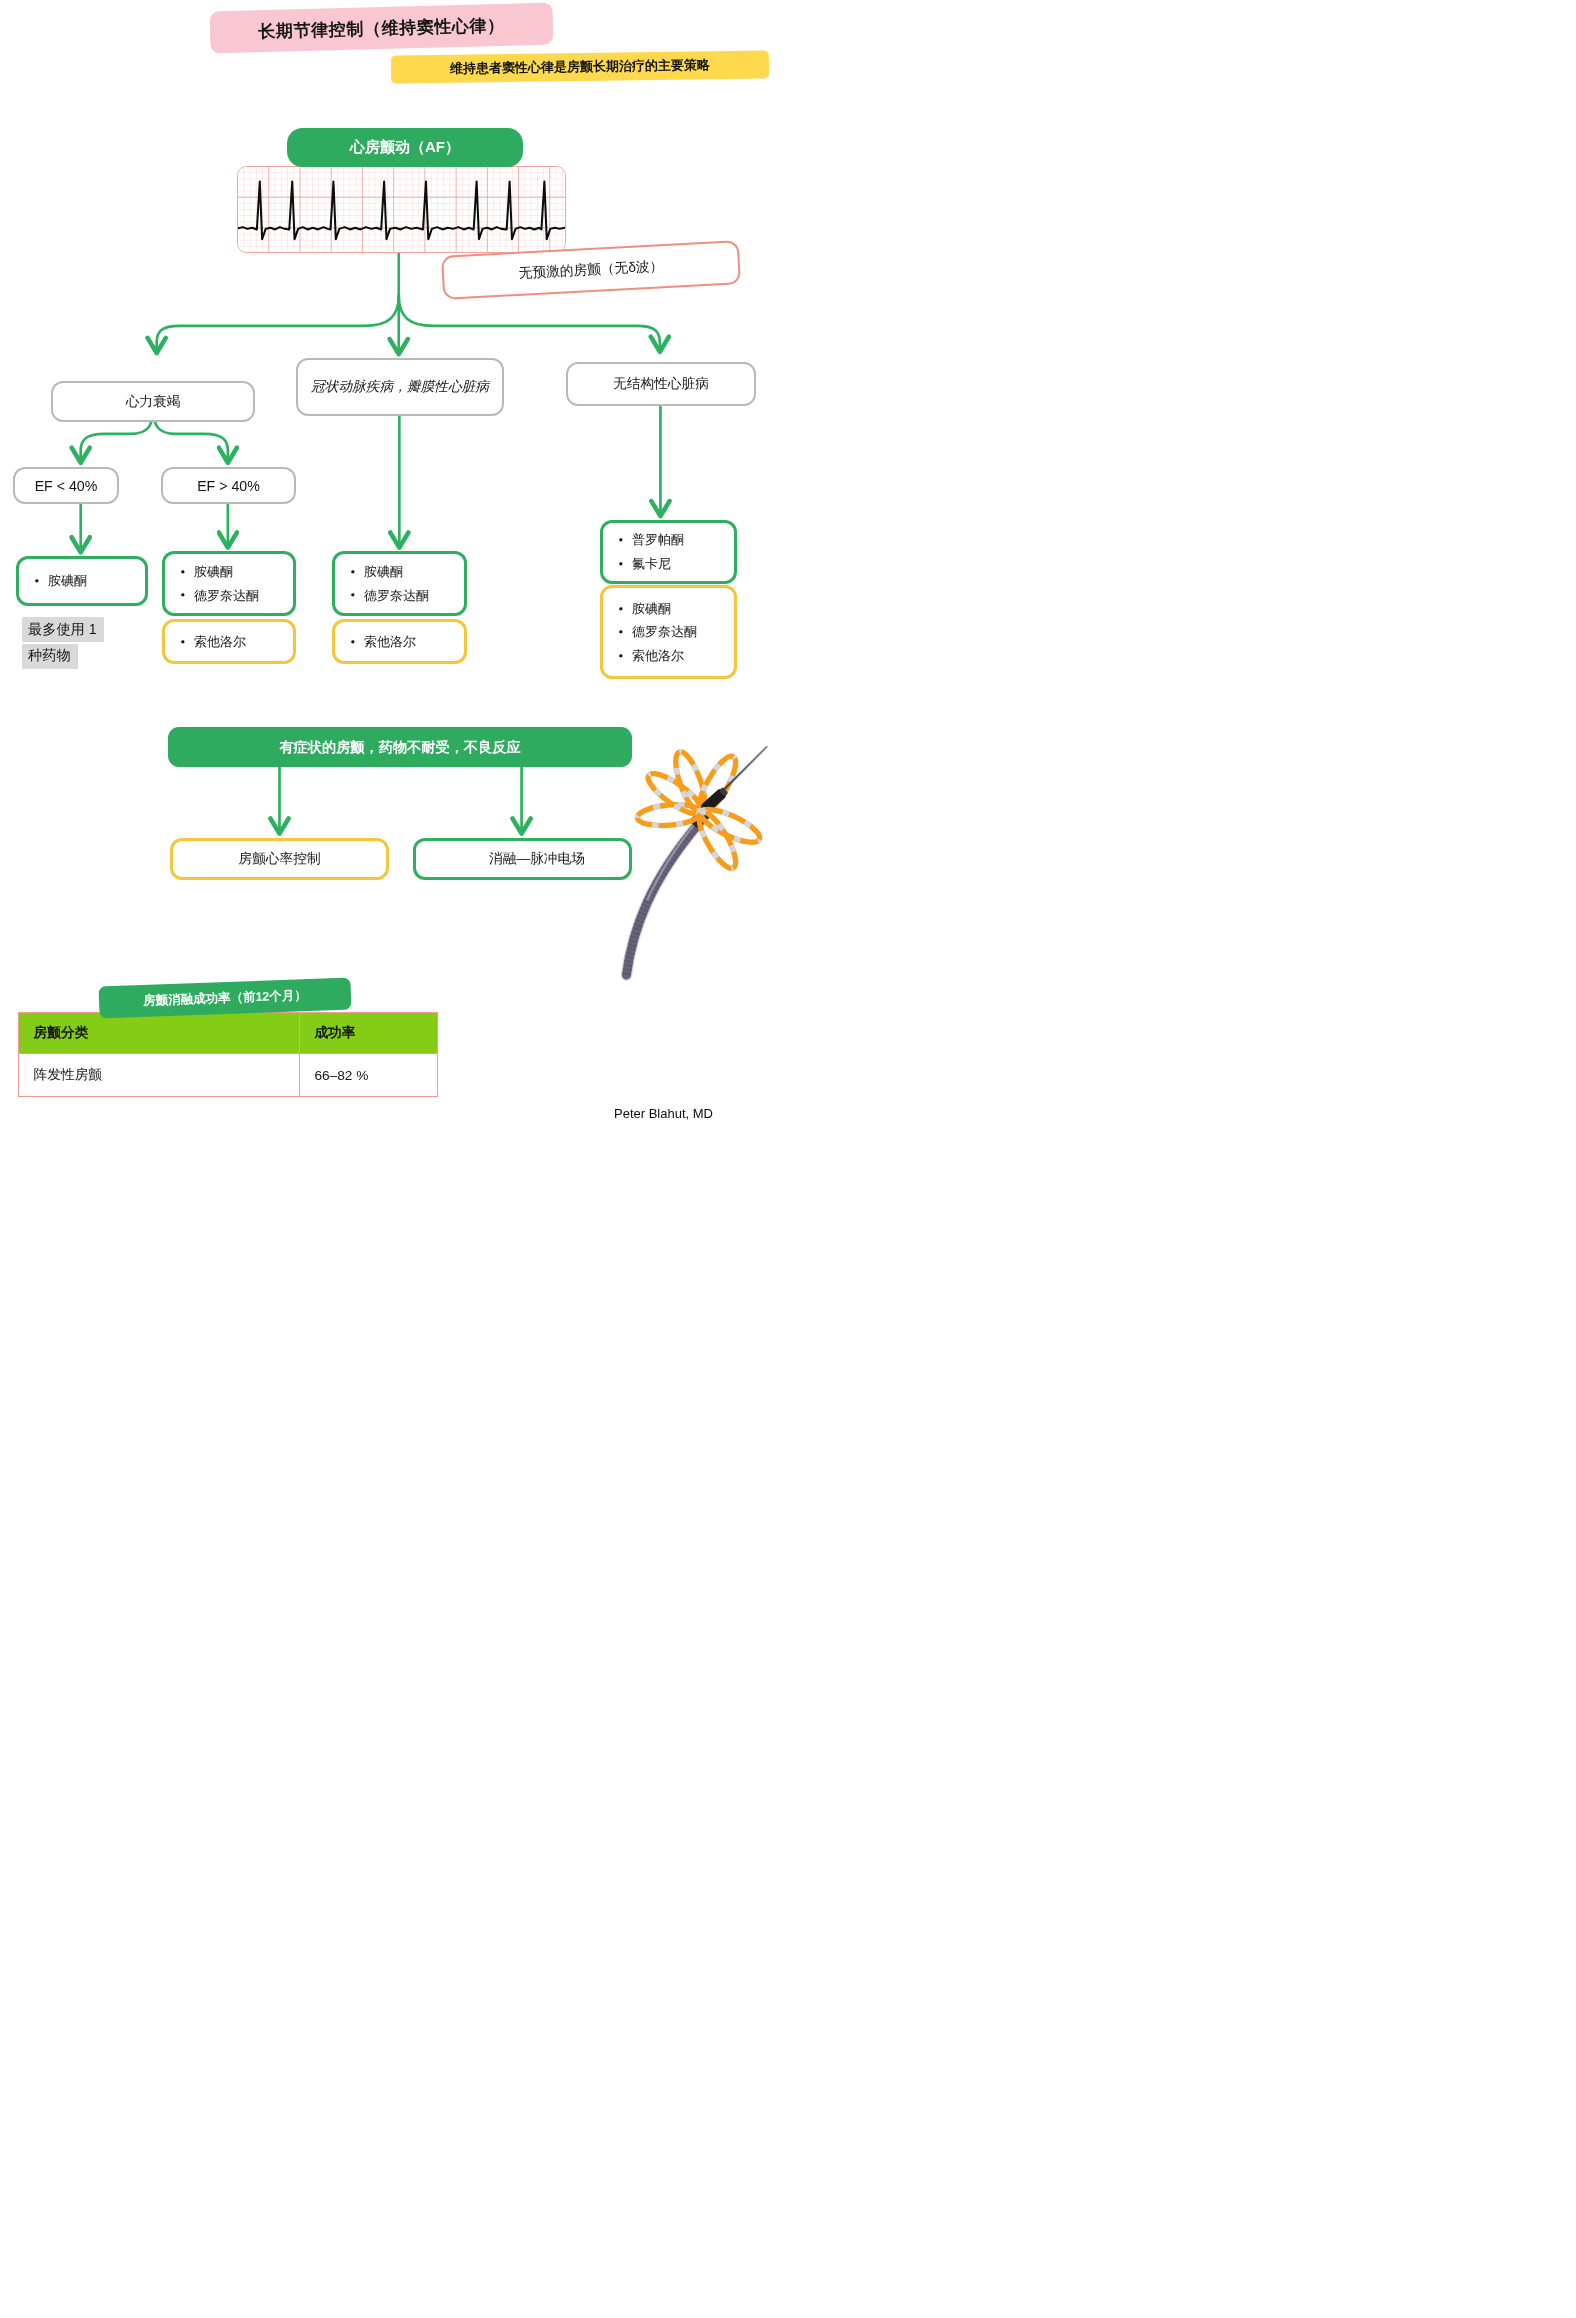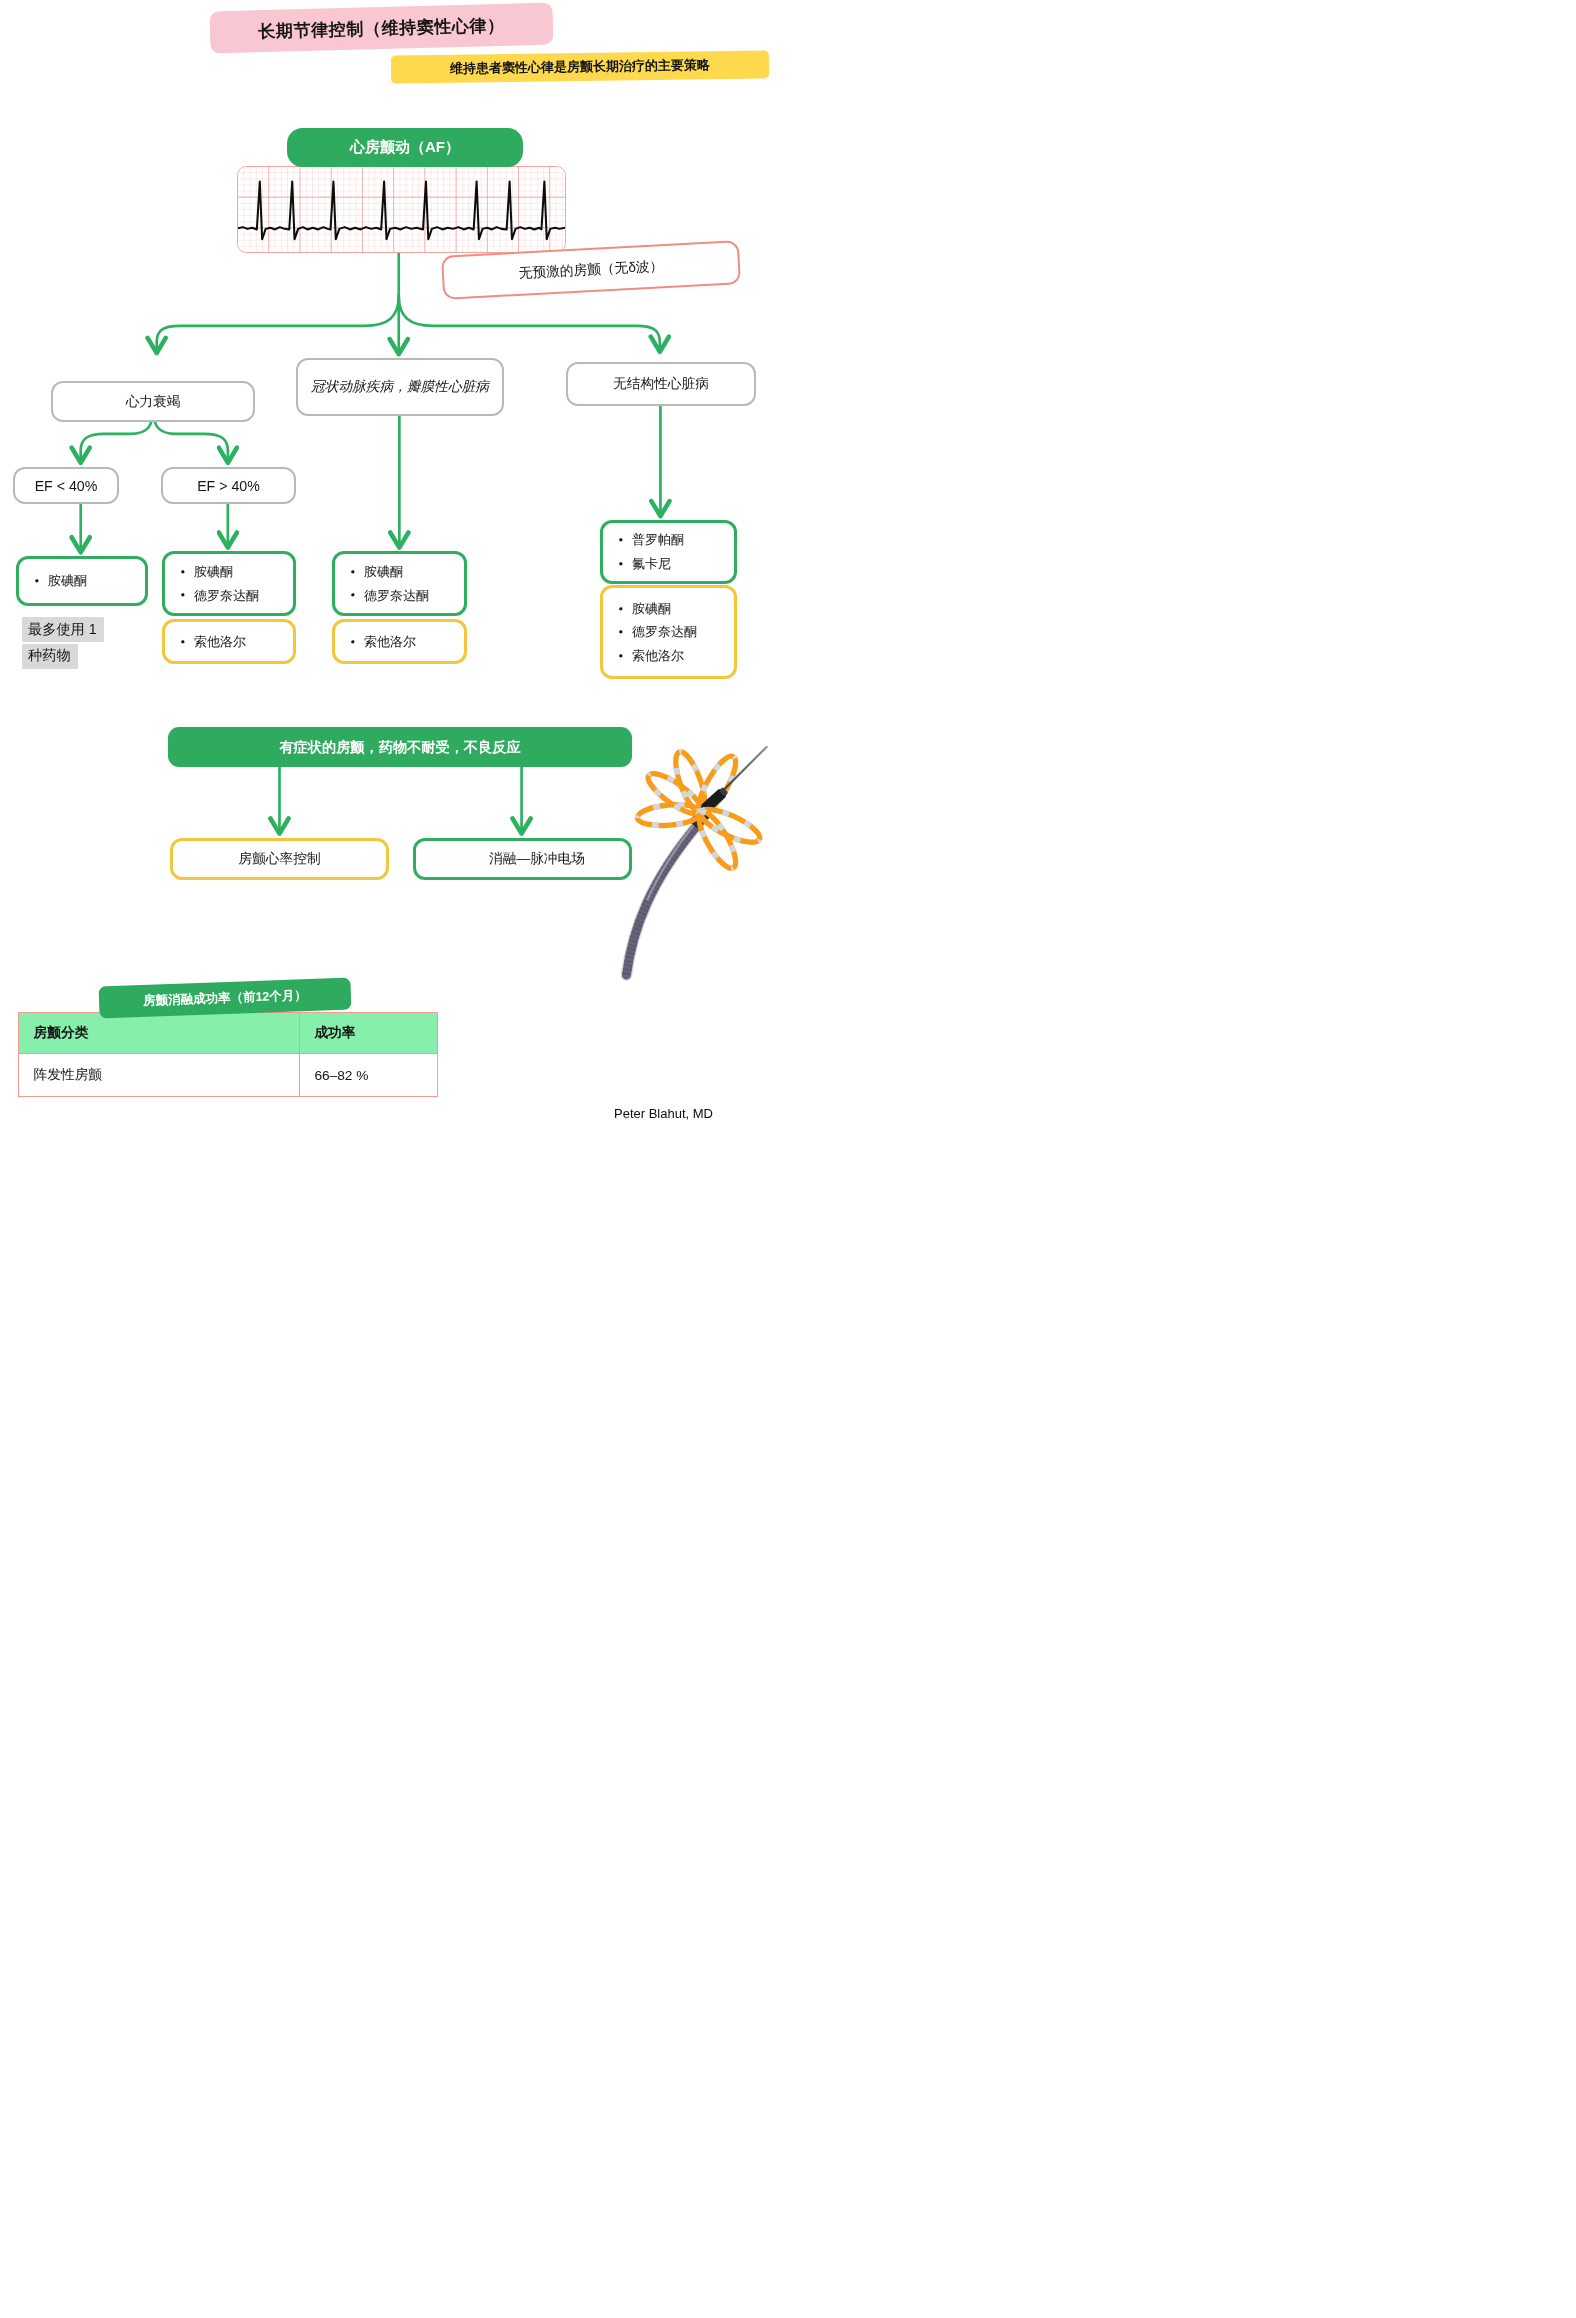--- a/index.html
+++ b/index.html
@@ -31,21 +31,21 @@
   .list{display:flex;flex-direction:column;justify-content:center;align-items:flex-start;
     width:100%;height:100%;padding-left:15.4px;box-sizing:border-box;gap:6px;}
   .li{display:flex;align-items:center;gap:9px;font-size:13px;line-height:1.35;}
   .dot{font-size:7.7px;line-height:1;}
   .note-gray{position:absolute;left:22px;top:617px;z-index:2;font-size:14.2px;line-height:1.45;}
   .note-gray span{display:table;background:#d9d9d9;border-radius:1px;padding:1.8px 7.1px 3px 6px;margin-bottom:1.2px;}
   .outcome{font-size:13.7px;}
   .af-table{position:absolute;left:18.4px;top:1012px;width:420px;border-collapse:collapse;z-index:2;
     font-size:13.7px;background:#fff;}
   .af-table th,.af-table td{border:1.5px solid #f59a90;text-align:left;padding:0 0 0 14.2px;}
-  .af-table th{background:#86efac;font-weight:700;height:40px;}
+  .af-table th{background:#84cc16;font-weight:700;height:40px;}
   .af-table td{height:42px;font-weight:400;}
   .col-rate{width:123px;}
   .credit{position:absolute;left:614px;top:1106px;font-size:13px;color:#0d0d0d;z-index:2;}
   .connectors{position:absolute;left:0;top:0;width:788px;height:1159px;z-index:1;}
   .catheter{position:absolute;left:611px;top:741px;width:177px;height:240px;z-index:1;}
   .petal{fill:none;stroke:#f89c1b;stroke-width:9;}
   .bands{fill:none;stroke:#d3d6da;stroke-width:9.5;stroke-dasharray:11 30;stroke-dashoffset:7;}
 </style>
 </head>
 <body>

